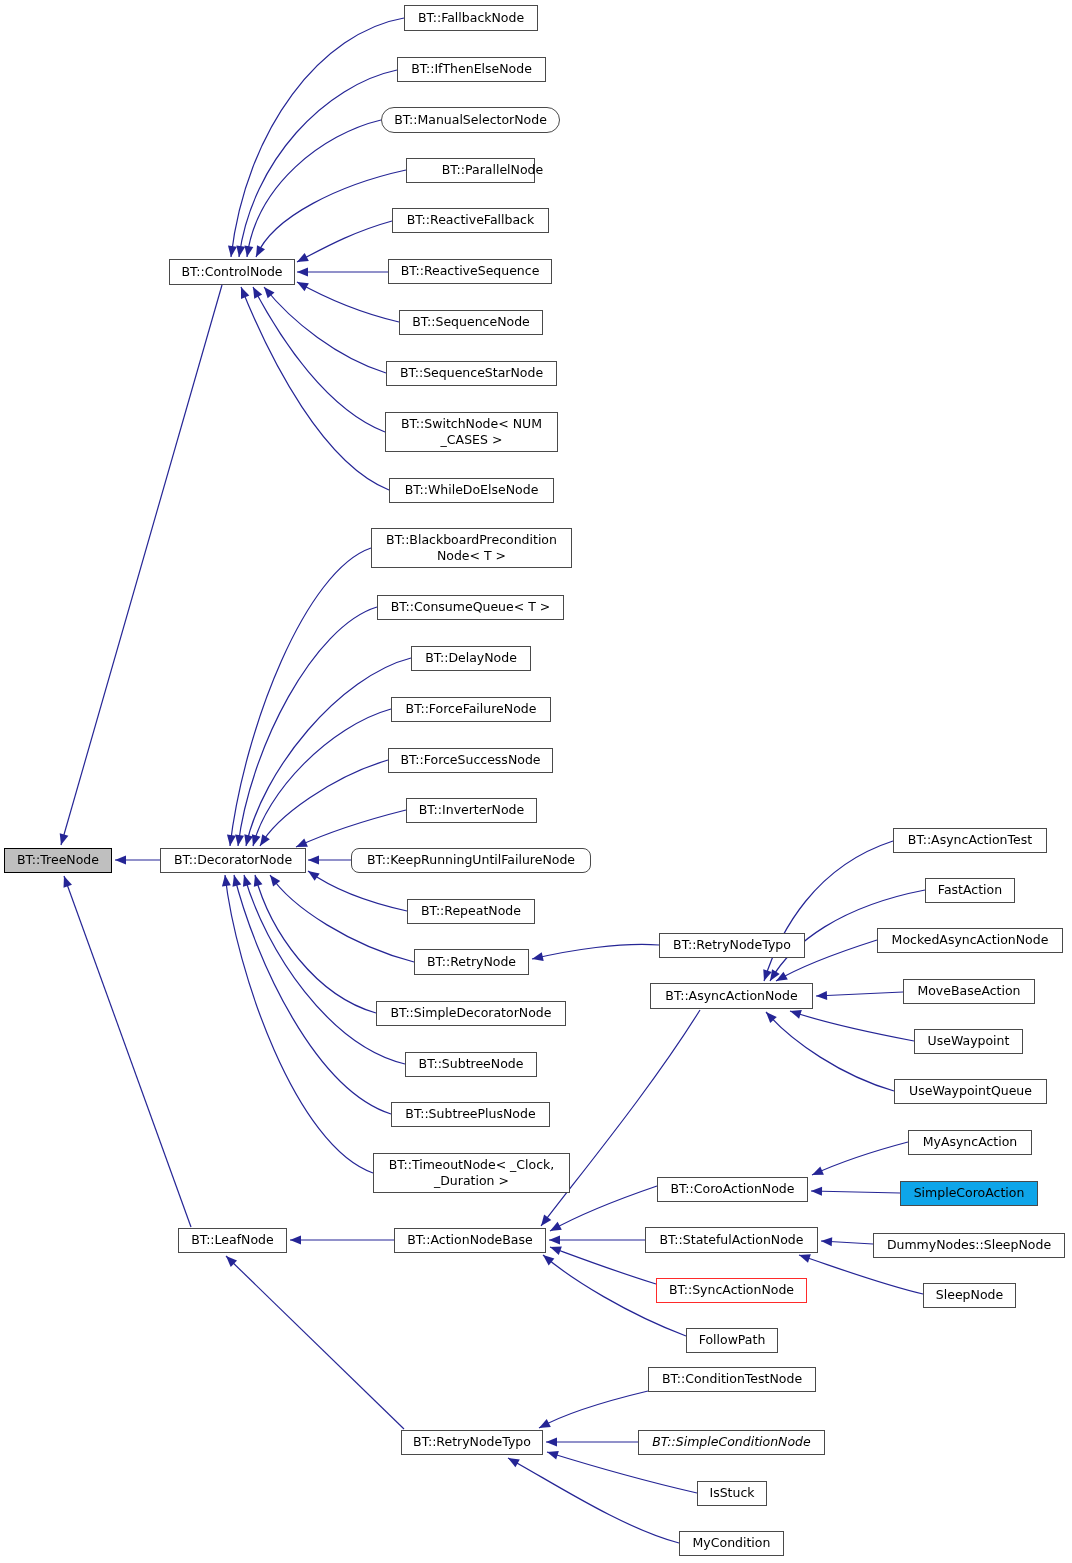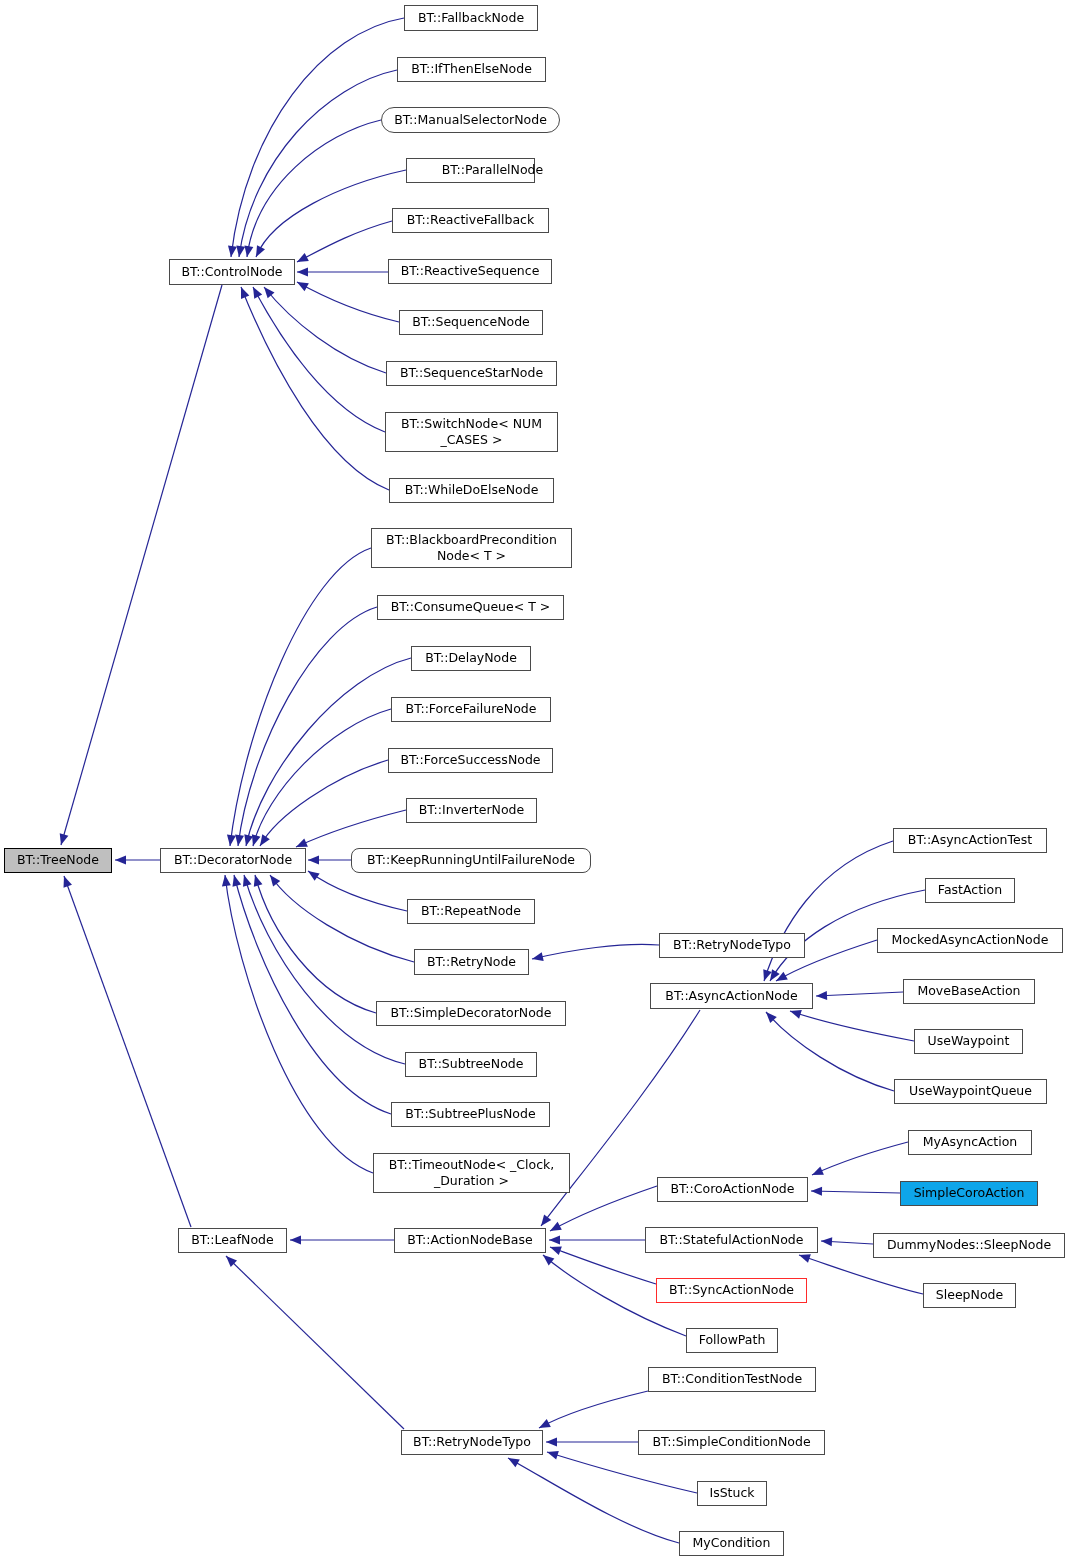--- a/index.html
+++ b/index.html
@@ -158,16 +158,16 @@
     <div class="node normal" style="left: 894px; top: 1079px; width: 153px; height: 25px; color: rgb(0, 0, 0); background: rgb(255, 255, 255); border-color: rgb(74, 74, 74);">UseWaypointQueue</div>
     <div class="node normal" style="left: 908px; top: 1130px; width: 124px; height: 25px; color: rgb(0, 0, 0); background: rgb(255, 255, 255); border-color: rgb(74, 74, 74);">MyAsyncAction</div>
     <div class="node normal" style="left: 657px; top: 1177px; width: 151px; height: 25px; color: rgb(0, 0, 0); background: rgb(255, 255, 255); border-color: rgb(74, 74, 74);">BT::CoroActionNode</div>
     <div class="node normal" style="left: 900px; top: 1181px; width: 138px; height: 25px; color: rgb(0, 0, 0); background: #0ea5e9; border-color: rgb(74, 74, 74);">SimpleCoroAction</div>
     <div class="node normal" style="left: 645px; top: 1227px; width: 173px; height: 26px; color: rgb(0, 0, 0); background: rgb(255, 255, 255); border-color: rgb(74, 74, 74);">BT::StatefulActionNode</div>
     <div class="node normal" style="left: 873px; top: 1233px; width: 192px; height: 25px; color: rgb(0, 0, 0); background: rgb(255, 255, 255); border-color: rgb(74, 74, 74);">DummyNodes::SleepNode</div>
     <div class="node highlight" style="left: 656px; top: 1278px; width: 151px; height: 25px; color: rgb(0, 0, 0); background: rgb(255, 255, 255); border-color: rgb(255, 42, 42);">BT::SyncActionNode</div>
     <div class="node normal" style="left: 923px; top: 1283px; width: 93px; height: 25px; color: rgb(0, 0, 0); background: rgb(255, 255, 255); border-color: rgb(74, 74, 74);">SleepNode</div>
     <div class="node normal" style="left: 686px; top: 1328px; width: 92px; height: 25px; color: rgb(0, 0, 0); background: rgb(255, 255, 255); border-color: rgb(74, 74, 74);">FollowPath</div>
     <div class="node normal" style="left: 648px; top: 1367px; width: 168px; height: 25px; color: rgb(0, 0, 0); background: rgb(255, 255, 255); border-color: rgb(74, 74, 74);">BT::ConditionTestNode</div>
-    <div class="node normal" style="left: 638px; top: 1430px; width: 187px; height: 25px; color: rgb(0, 0, 0); background: rgb(255, 255, 255); border-color: rgb(74, 74, 74);">BT::SimpleConditionNode</div>
+    <div class="node normal" style="left: 638px; top: 1430px; width: 187px; height: 25px; color: rgb(0, 0, 0); background: rgb(255, 255, 255); border-color: rgb(74, 74, 74); font-style: italic;">BT::SimpleConditionNode</div>
     <div class="node normal" style="left: 697px; top: 1481px; width: 70px; height: 25px; color: rgb(0, 0, 0); background: rgb(255, 255, 255); border-color: rgb(74, 74, 74);">IsStuck</div>
     <div class="node normal" style="left: 679px; top: 1531px; width: 105px; height: 25px; color: rgb(0, 0, 0); background: rgb(255, 255, 255); border-color: rgb(74, 74, 74);">MyCondition</div>
   </div>
 
 </body></html>

